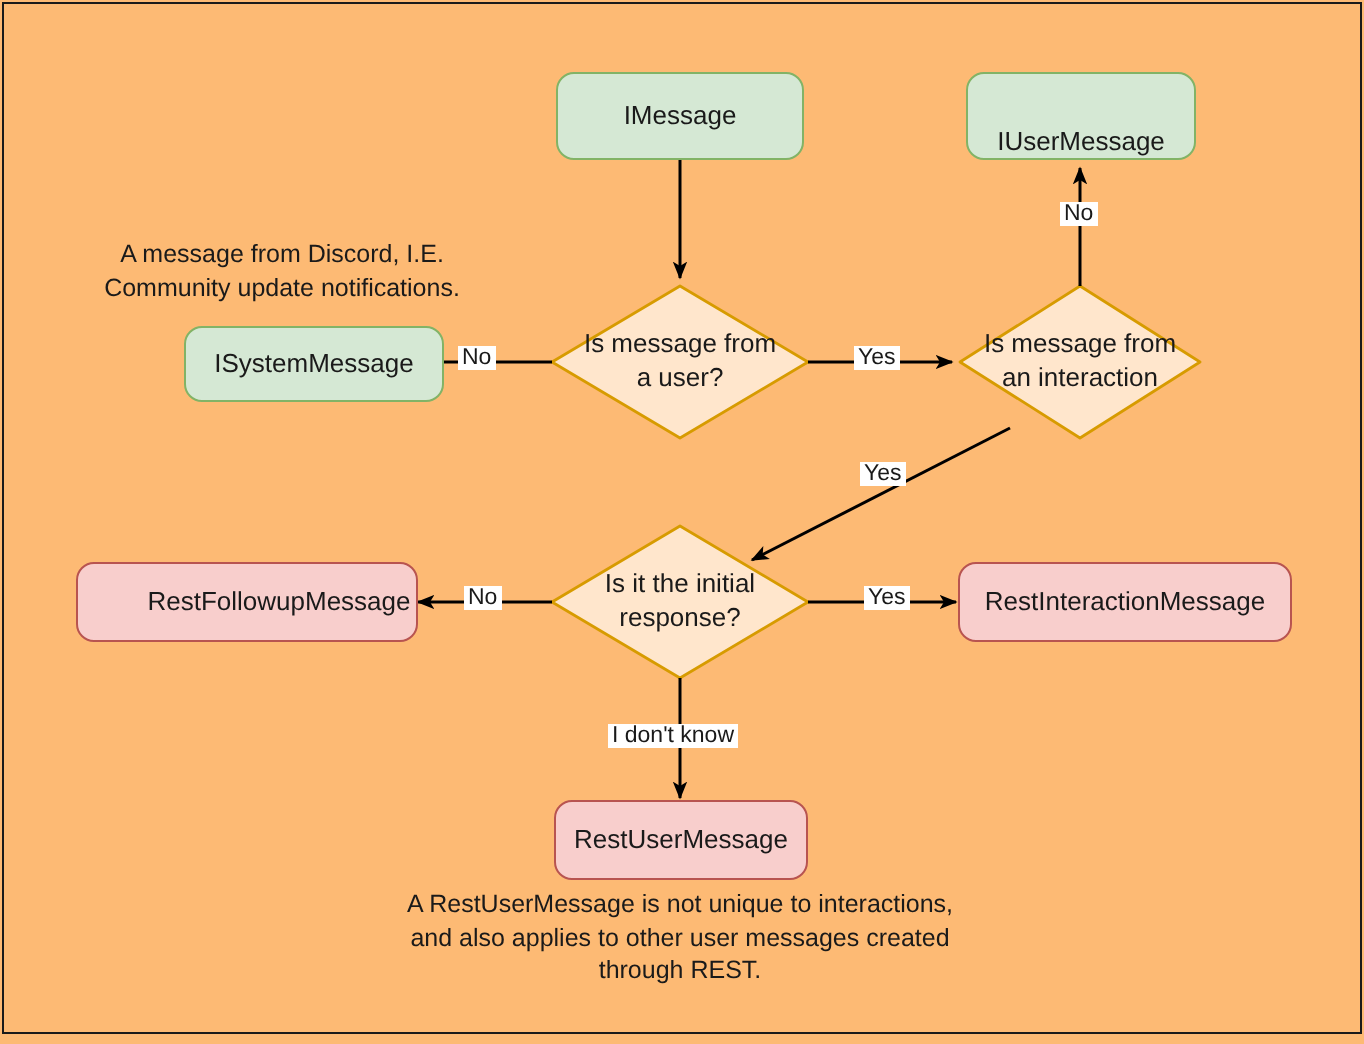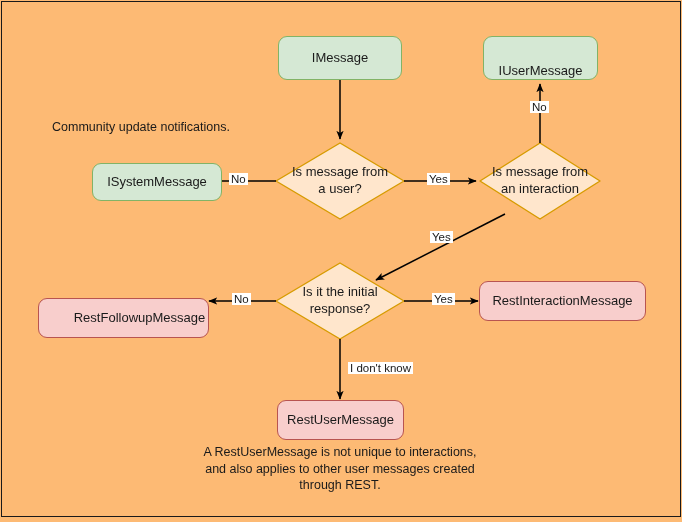--- a/index.html
+++ b/index.html
@@ -128,21 +128,21 @@
   </div>
 
   <div class="node green" style="left:483px; top:36px; width:115px; height:44px;align-items:flex-end;">
     <span>IUserMessage</span>
   </div>
 
   <div class="node green" style="left:76px; top:163px; width:130px; height:38px;margin-left:16px;">
     <span>ISystemMessage</span>
   </div>
 
-  <div class="node red" style="left:38px; top:298px; width:171px; height:40px;padding-left:32px;">
+  <div class="node red" style="left:38px; top:281px; width:171px; height:40px;padding-left:32px;">
     <span>RestFollowupMessage</span>
   </div>
 
   <div class="node red" style="left:479px; top:281px; width:167px; height:40px;align-items:center;">
     <span>RestInteractionMessage</span>
   </div>
 
   <div class="node red" style="left:277px; top:400px; width:127px; height:40px;">
     <span>RestUserMessage</span>
   </div>
@@ -167,23 +167,24 @@
   <div class="edge-label" style="left:427px; top:173px;">Yes</div>
 
   <div class="edge-label" style="left:530px; top:101px;">No</div>
 
   <div class="edge-label" style="left:430px; top:231px;">Yes</div>
 
   <div class="edge-label" style="left:232px; top:293px;">No</div>
 
   <div class="edge-label" style="left:432px; top:293px;">Yes</div>
 
-  <div class="edge-label" style="left:304px; top:362px;margin-left:44px;">I don't know</div>
+  <div class="edge-label" style="left:304px; top:362px;">I don't know</div>
 
   <div class="caption" style="left:46px; top:119px; width:190px;">
+    <div>A message from Discord, I.E.</div>
     <div>Community update notifications.</div>
   </div>
 
   <div class="caption" style="left:180px; top:444px; width:320px;">
     <div>A RestUserMessage is not unique to interactions,</div>
     <div>and also applies to other user messages created</div>
     <div>through REST.</div>
   </div>
 
 </div>

